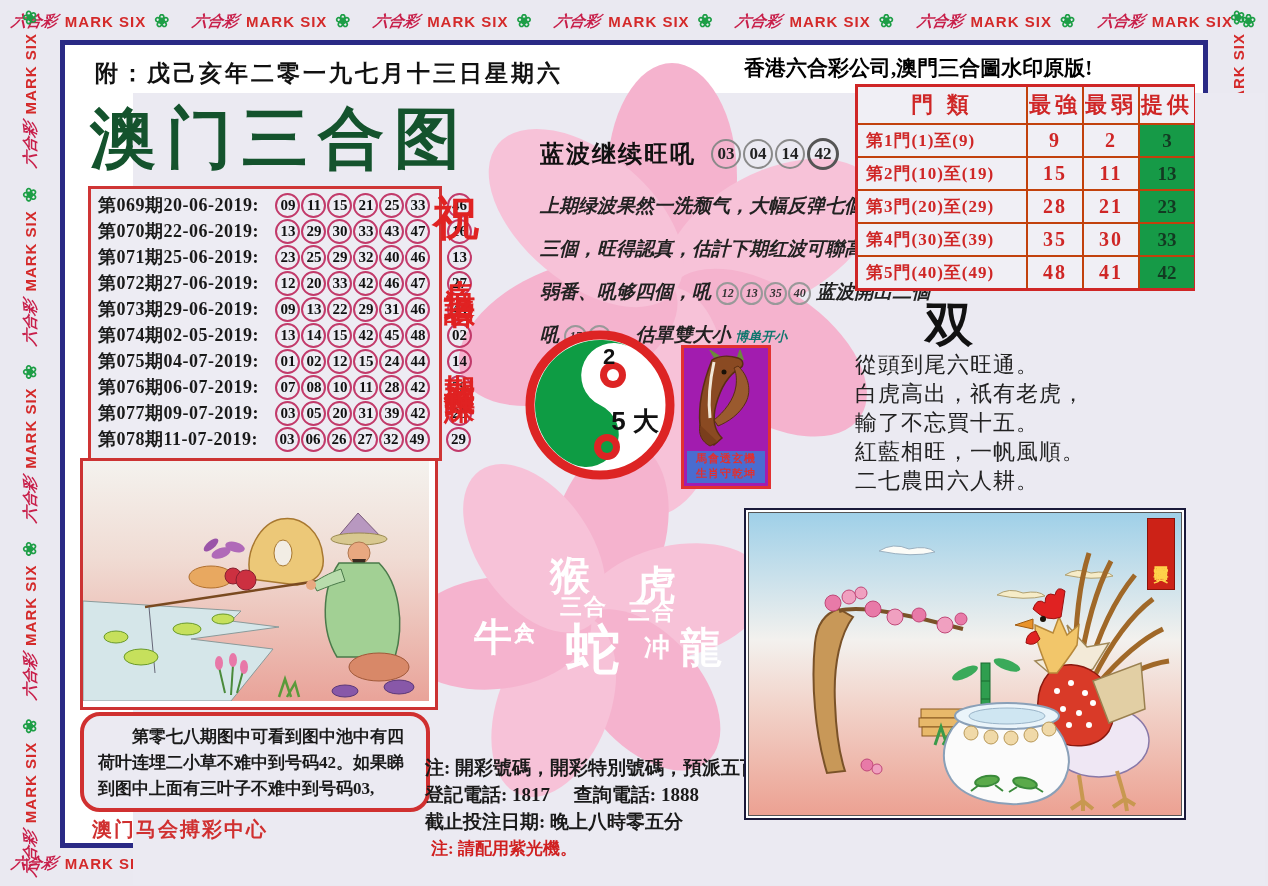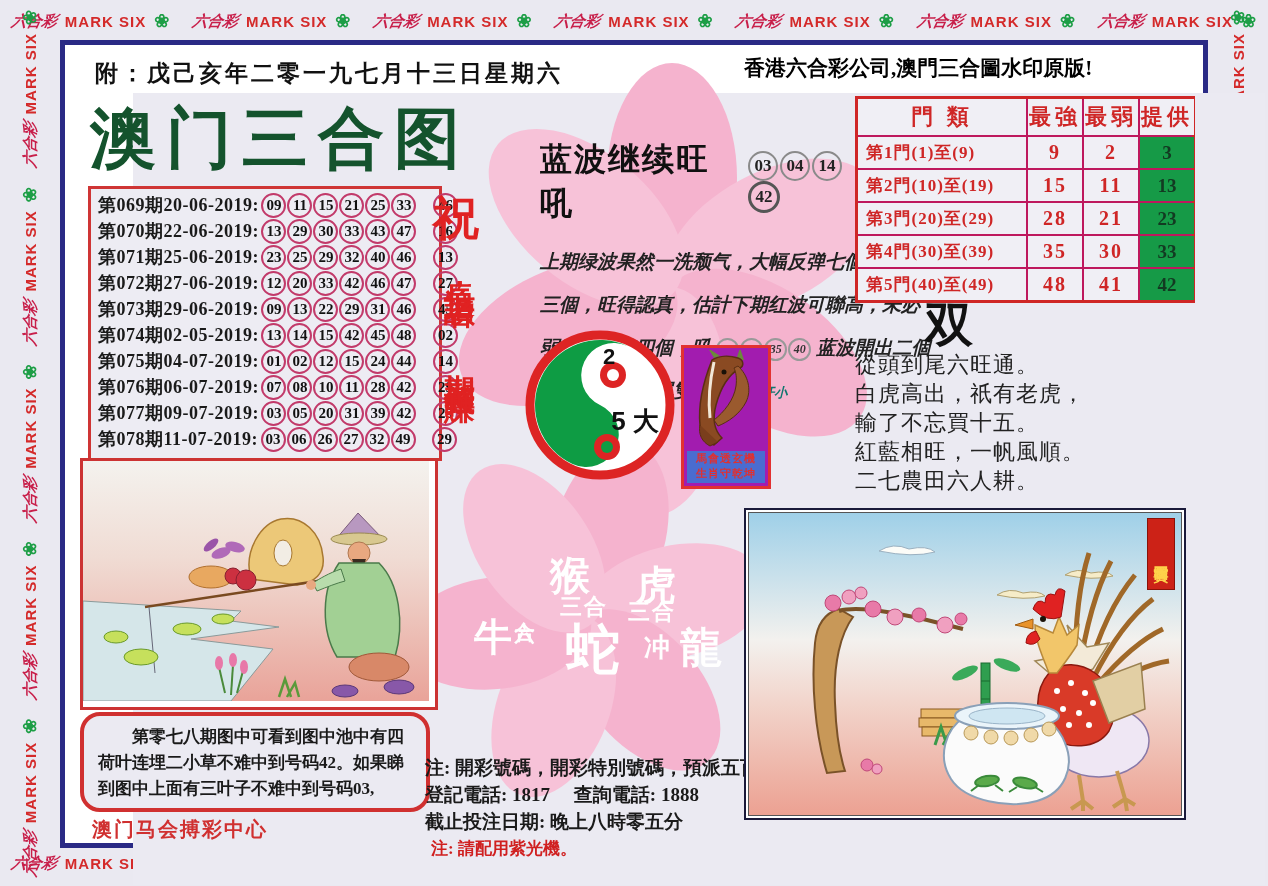--- a/index.html
+++ b/index.html
@@ -23,46 +23,46 @@
   #content{position:absolute;left:68px;top:48px;width:1132px;height:792px;background:#ebeaf2;}
 
   
   #date-line{position:absolute;left:95px;top:58px;font-size:23px;font-weight:bold;color:#111;letter-spacing:3px;z-index:5;}
   #watermark-line{position:absolute;left:744px;top:54px;font-size:21px;font-weight:bold;color:#000000;z-index:5;}
   #main-title{position:absolute;left:90px;top:94px;font-size:66px;font-weight:900;color:#14532d;letter-spacing:10px;font-family:"Liberation Sans",sans-serif;z-index:5;}
 
   
   #results-box{position:absolute;left:88px;top:186px;width:348px;height:266px;border:3px solid #cf3535;background:#edecf3;z-index:5;padding-top:3px;}
   .rrow{height:26px;display:flex;align-items:center;padding-left:7px;}
-  .rlabel{font-size:18px;font-weight:bold;color:#1a1a1a;letter-spacing:0.5px;margin-right:2px;white-space:nowrap;}
+  .rlabel{font-size:18px;font-weight:bold;color:#1a1a1a;letter-spacing:0.5px;margin-right:16px;white-space:nowrap;}
   .num-circle{display:inline-flex;align-items:center;justify-content:center;width:21px;height:21px;border:2px solid #c23a6a;border-radius:50%;font-size:15px;font-weight:bold;color:#111;margin:0 0.5px;flex:none;}
   .num-circle.special{margin-left:16px;}
 
   
   #blessing{position:absolute;left:433px;top:188px;width:52px;z-index:5;color:#e02222;}
   #blessing-first{font-size:46px;font-weight:bold;}
   #blessing-v{writing-mode:vertical-rl;text-orientation:upright;font-size:31px;font-weight:bold;height:560px;margin-top:10px;margin-left:4px;letter-spacing:4px;line-height:44px;}
 
   
   .petal{position:absolute;background:#f5b3ce;border-radius:50%;z-index:1;}
   .petal.light{background:#f7c2d8;}
 
   
   #forecast{position:absolute;left:540px;top:138px;width:330px;z-index:5;}
   #forecast-head{display:flex;align-items:center;gap:14px;}
-  #forecast-title{font-size:32px;font-weight:900;color:#111;letter-spacing:2px;}
+  #forecast-title{font-size:24px;font-weight:900;color:#111;letter-spacing:2px;}
   .tnum{display:inline-flex;align-items:center;justify-content:center;width:26px;height:26px;border:2px solid #8a8a8a;border-radius:50%;font-size:17px;font-weight:bold;color:#222;margin:0 1px;}
   .tnum.strong{border:3px solid #555;}
   #forecast-body{margin-top:14px;}
   .fline{font-size:19px;font-weight:bold;font-style:italic;color:#222;line-height:43px;white-space:nowrap;}
   .mini-circle{display:inline-flex;align-items:center;justify-content:center;width:19px;height:19px;border:2px solid #999;border-radius:50%;font-size:12px;font-weight:bold;color:#333;margin:0 0.5px;vertical-align:middle;}
   .fsmall{font-size:13px;font-weight:bold;color:#0f766e;}
 
   
-  #gate-table{position:absolute;left:855px;top:96px;width:334px;display:grid;grid-template-columns:168px 54px 54px 54px;z-index:5;background:#be185d;grid-gap:2px;border:3px solid #cf2626;}
+  #gate-table{position:absolute;left:855px;top:84px;width:334px;display:grid;grid-template-columns:168px 54px 54px 54px;z-index:5;background:#c2410c;grid-gap:2px;border:3px solid #cf2626;}
   .gcell{background:#f0eff5;display:flex;align-items:center;justify-content:center;color:#cf2626;}
   .ghead{height:36px;font-size:22px;font-weight:bold;letter-spacing:4px;}
   .gcat{height:31px;justify-content:flex-start;padding-left:8px;font-size:17px;font-weight:bold;letter-spacing:1px;}
   .gnum{height:31px;font-size:20px;font-weight:bold;letter-spacing:2px;}
   .gprov{height:31px;background:#169a47;color:#133a22;font-size:19px;font-weight:bold;}
 
   
   #yinyang{position:absolute;left:523px;top:328px;z-index:5;}
 
   

